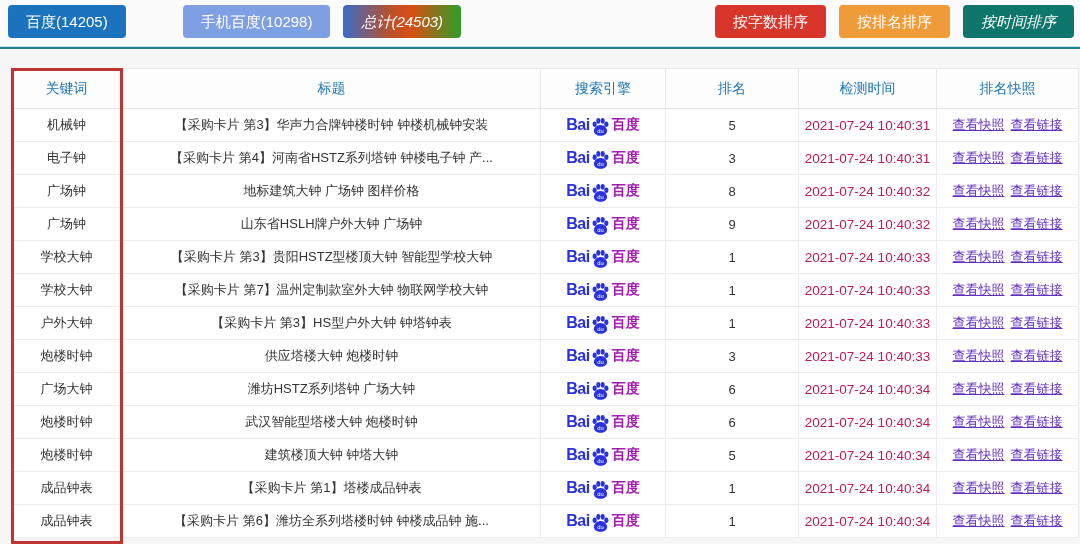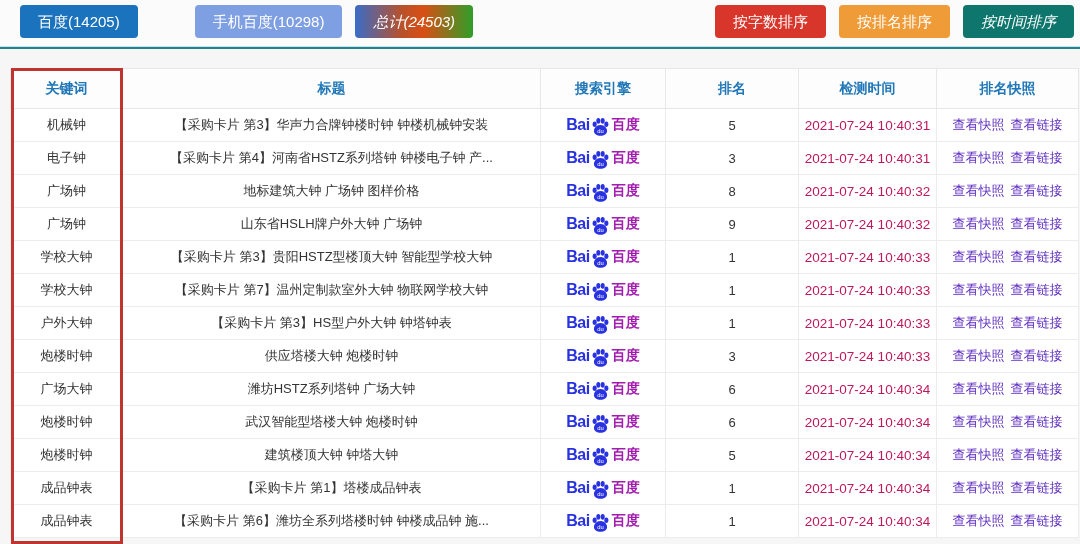--- a/index.html
+++ b/index.html
@@ -5,57 +5,57 @@
   * { box-sizing: border-box; margin: 0; padding: 0; }
   html,body { width:1080px; height:544px; overflow:hidden; }
   body {
     font-family: "Liberation Sans", "DejaVu Sans", sans-serif;
     background:#f6f6f6;
     position:relative;
   }
   
   .toolbar {
     display:flex; justify-content:space-between; align-items:flex-start;
-    background:#fbfbfb; padding:5px 6px 0 20px; height:46px;
+    background:#fbfbfb; padding:5px 6px 0 8px; height:46px;
   }
   .btn-group { display:flex; gap:13px; }
   .btn {
     border:none; border-radius:4px; color:#fff; cursor:pointer;
     font-size:15px; padding:7px 18px; height:33px; line-height:19px;
     font-family:inherit; white-space:nowrap;
   }
   .btn-baidu  { background:#1b72bd; }
   .btn-mobile { background:#7f9fe3;margin-left:44px; }
   .btn-total  { background:linear-gradient(90deg,#3a6cc8 0%,#b9512a 40%,#d84f15 58%,#2f9e28 100%);font-style:italic; }
   .btn-red    { background:#d8352b; }
   .btn-orange { background:#ef9b38; }
   .btn-green  { background:#0f766e;font-style:italic; }
   .sort-group { }
   
   .divider { width:1080px; height:3px; background:#26818a; border-top:1px solid #bfe3ef; }
   
   .table-wrap { margin:19px 2px 0 10px; }
   table { border-collapse:collapse; table-layout:fixed; width:1068px; background:#fff; }
   th {
-    color:#2077b8; font-weight:bold; font-size:14px; height:40px;
+    color:#2077b8; font-weight:normal; font-size:14px; height:40px;
     border:1px solid #e7e7e7; background:#fdfdfd; text-align:center;
   }
   td {
     font-size:13px; color:#333; text-align:center; height:33px;
     border:1px solid #ececec; background:#fff; overflow:hidden; white-space:nowrap;
     padding:0 4px;
   }
   td.col-time { font-size:13.5px; color:#be185d; }
   
   .engine-logo { display:inline-flex; align-items:center; gap:1px; vertical-align:middle; }
   .bai-txt { color:#2932e1; font-weight:bold; font-size:16px; letter-spacing:-0.5px; }
   .du-cn   { color:#a21caf; font-weight:bold; font-size:14px; }
   .paw-svg { display:inline-block; margin:0 1px -3px 0; }
   
-  .snap-link { color:#6130c0; font-size:13px; margin:0 3px; cursor:pointer; }
+  .snap-link { color:#6130c0; text-decoration:underline; font-size:13px; margin:0 3px; cursor:pointer; }
   
   .kw-highlight {
     position:absolute; left:11px; top:68px; width:112px; height:476px;
     border:3px solid #bf3430; pointer-events:none;
   }
 </style>
 </head>
 <body>
 
 <div class="toolbar">

